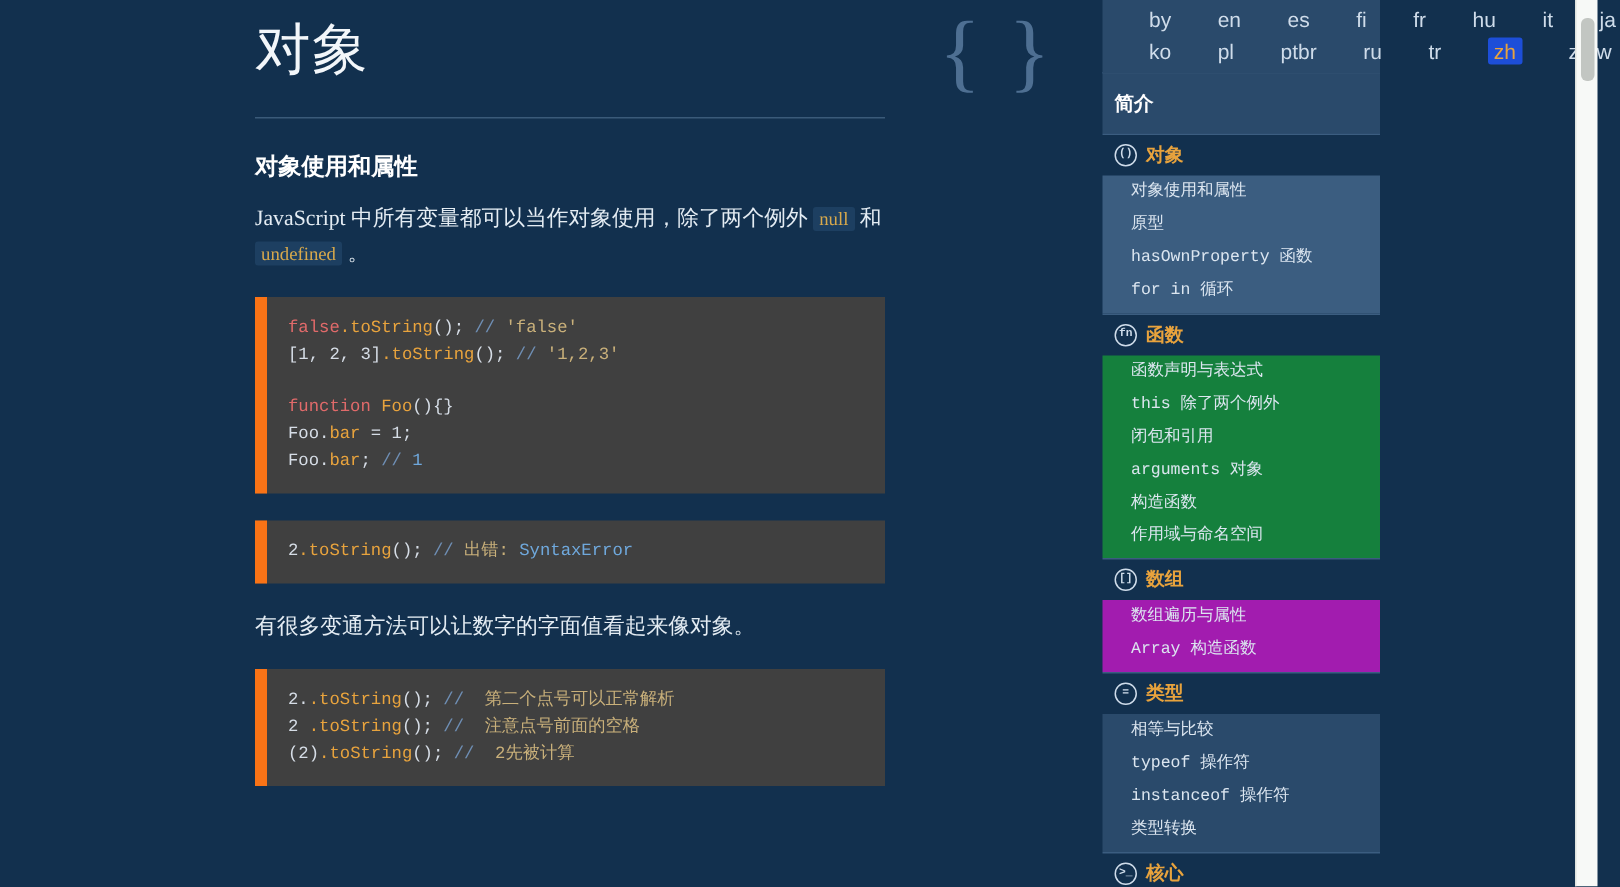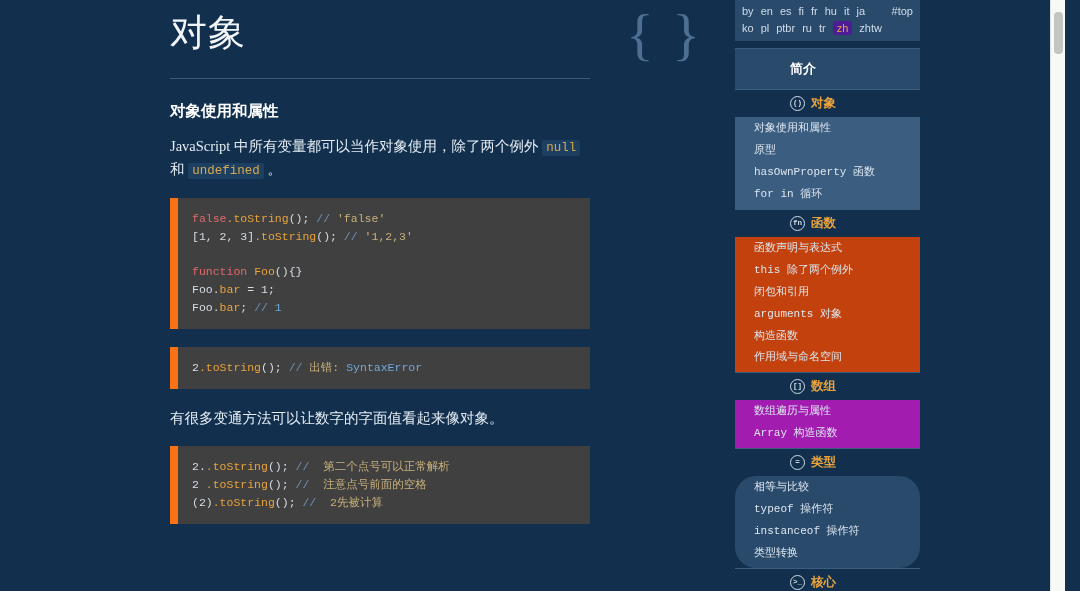--- a/index.html
+++ b/index.html
@@ -32,21 +32,21 @@
     font-family:"Liberation Sans",sans-serif;
     font-size:15.5px;font-weight:bold;color:#ffffff;
     margin:0 0 13px 0;
   }
   p.para{
     font-family:"Liberation Serif",serif;
     font-size:14.5px;line-height:1.62;color:#e4ecf3;
     margin:0 0 16px 0;
   }
   code.inline{
-    font-family:Liberation Mono, monospace;
+    font-family:Liberation Serif, serif;
     font-size:12.5px;
     background:#1d3f61;
     color:#d8a94c;
     padding:1px 4px;border-radius:2px;
   }
   .ital{font-style:italic;}
 
   pre.code{
     margin:0 0 18px 0;
     background:#404040;
@@ -84,41 +84,41 @@
   }
   .langbar{
     position:absolute;left:0;top:0;width:185px;
     background:#2a4a6b;
     padding:5px 7px 6px 7px;
     box-sizing:border-box;
   }
   .langrow{display:flex;align-items:center;gap:7px;margin-bottom:4px;}
   .langrow:last-child{margin-bottom:0;}
   .lang{
-    font-size:11px;color:#cfdcea;text-decoration:none;
-    font-family:"Liberation Sans",sans-serif;
+    font-size:14px;color:#cfdcea;text-decoration:none;
+    font-family:"Liberation Sans",sans-serif;
+    margin-left:24px;
   }
   .lang.active{
-    color:#e8a33d;background:#4c1d95;padding:1px 4px;border-radius:2px;
+    color:#e8a33d;background:#1d4ed8;padding:1px 4px;border-radius:2px;
   }
   .lang.top{margin-left:auto;}
 
   .navpanel{position:absolute;left:0;top:0;width:185px;}
   .navblock{
     background:#2a4a6b;
     border-top:1px solid #3b5d80;
     padding:6px 0 6px 0;
   }
   .navhead{
     display:flex;align-items:center;gap:6px;
     padding:5px 8px 5px 8px;
     font-size:12.5px;font-weight:bold;color:#e8a33d;
     font-family:"Liberation Sans",sans-serif;
     text-decoration:none;
-    margin-left:47px;
   }
   .navhead.intro{color:#ffffff;font-size:13px;}
   .seticon{
     width:13px;height:13px;border-radius:50%;
     border:1.3px solid #cfdcea;
     display:flex;align-items:center;justify-content:center;
     font-size:7.5px;color:#cfdcea;font-family:"Liberation Mono",monospace;
     flex:0 0 auto;line-height:1;
   }
   .navitems{padding:1px 0 3px 0;}
@@ -224,21 +224,21 @@
               <a href="#" class="navitem">原型</a>
               <a href="#" class="navitem">hasOwnProperty 函数</a>
               <a href="#" class="navitem">for in 循环</a>
             </div>
           </div>
           <div class="navblock" style="background: transparent; padding: 0px;">
             <a href="#" class="navhead">
               <span class="seticon">fn</span>
               <span>函数</span>
             </a>
-            <div class="navitems" style="background: #c2410c;">
+            <div class="navitems" style="background: #15803d;">
               <a href="#" class="navitem">函数声明与表达式</a>
               <a href="#" class="navitem">this 除了两个例外</a>
               <a href="#" class="navitem">闭包和引用</a>
               <a href="#" class="navitem">arguments 对象</a>
               <a href="#" class="navitem">构造函数</a>
               <a href="#" class="navitem">作用域与命名空间</a>
             </div>
           </div>
           <div class="navblock" style="background: transparent; padding: 0px;">
             <a href="#" class="navhead">
@@ -248,21 +248,21 @@
             <div class="navitems" style="background: #a21caf;">
               <a href="#" class="navitem">数组遍历与属性</a>
               <a href="#" class="navitem">Array 构造函数</a>
             </div>
           </div>
           <div class="navblock" style="background: transparent; padding: 0px;">
             <a href="#" class="navhead">
               <span class="seticon">=</span>
               <span>类型</span>
             </a>
-            <div class="navitems" style="background: rgb(42, 74, 107); border-radius: 21px;">
+            <div class="navitems" style="background: rgb(42, 74, 107);">
               <a href="#" class="navitem">相等与比较</a>
               <a href="#" class="navitem">typeof 操作符</a>
               <a href="#" class="navitem">instanceof 操作符</a>
               <a href="#" class="navitem">类型转换</a>
             </div>
           </div>
           <div class="navblock" style="background: transparent; padding: 0px;">
             <a href="#" class="navhead">
               <span class="seticon">&gt;_</span>
               <span>核心</span>

